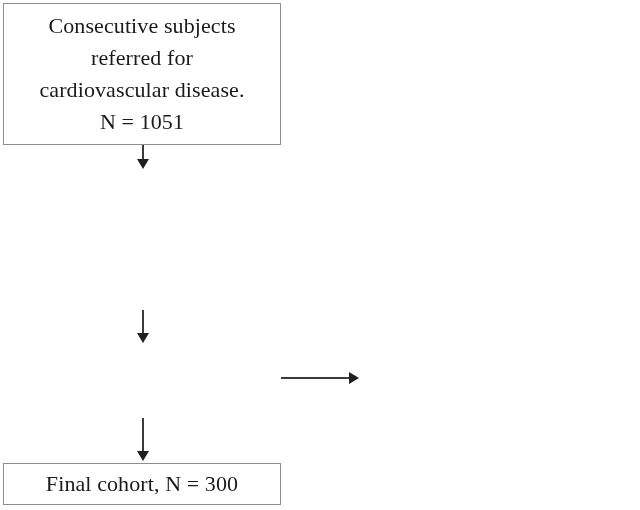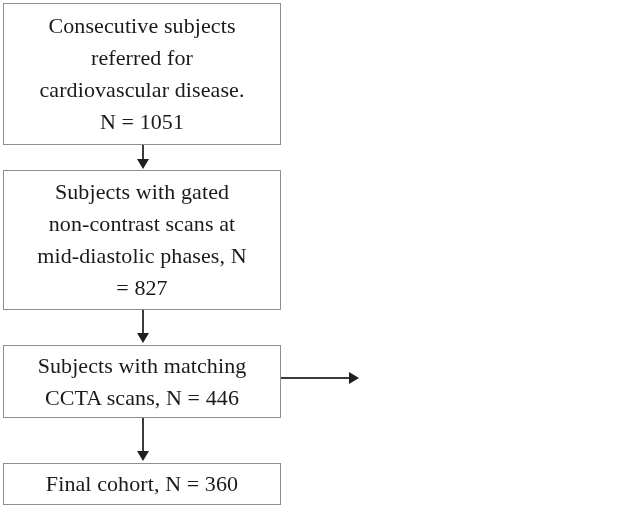--- a/index.html
+++ b/index.html
@@ -92,35 +92,25 @@
 
 <div id="canvas">
 
   <div class="node" id="node-screened">
     <span class="node-text">Consecutive subjects
 referred for
 cardiovascular disease.
 N = 1051</span>
   </div>
 
-  <div class="node" id="node-gated">
-    <span class="node-text">Subjects with gated
-non-contrast scans at
-mid-diastolic phases, N
-= 827</span>
-  </div>
 
-  <div class="node" id="node-ccta">
-    <span class="node-text">Subjects with matching
-CCTA scans, N = 446</span>
-  </div>
 
 
   <div class="node" id="node-final">
-    <span class="node-text">Final cohort, N = 360</span>
+    <span class="node-text">Final cohort, N = 300</span>
   </div>
 
   <div class="vline" id="conn1-line"></div>
   <div class="arrow-down" id="conn1-head"></div>
 
   <div class="vline" id="conn2-line"></div>
   <div class="arrow-down" id="conn2-head"></div>
 
   <div class="vline" id="conn3-line"></div>
   <div class="arrow-down" id="conn3-head"></div>

